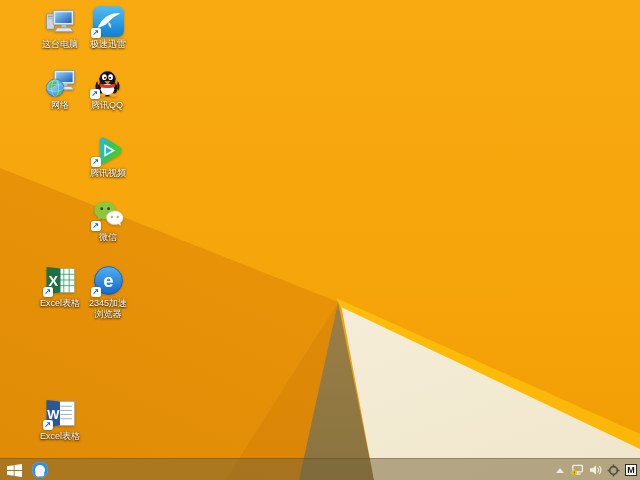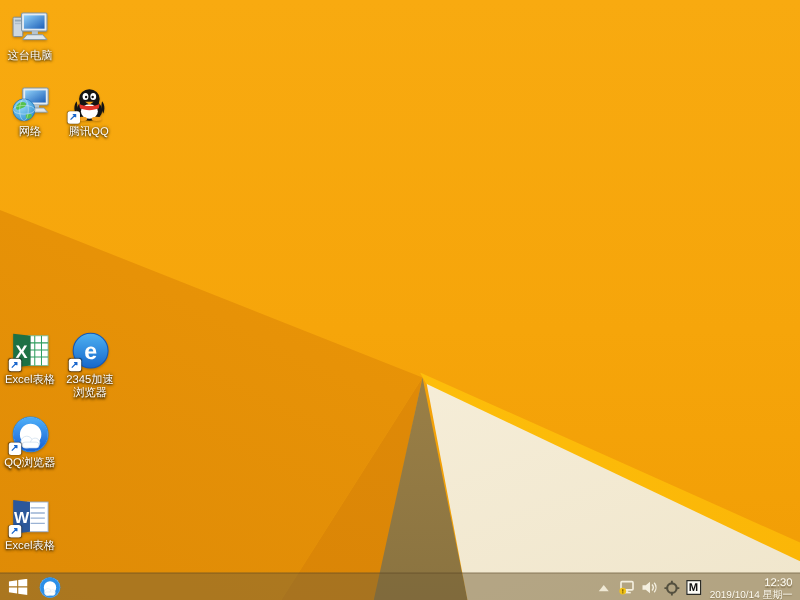--- a/index.html
+++ b/index.html
@@ -12,21 +12,21 @@
     clip-path:polygon(0px 168px,338px 302px,225px 480px,0px 480px);z-index:1;}
   .wp-fold-band{background:linear-gradient(190deg,#e99309 0%,#d98406 100%);
     clip-path:polygon(338px 302px,300px 480px,225px 480px);z-index:2;}
   .wp-shadow{background:linear-gradient(180deg,#b39457 0%,#a28549 45%,#8a7340 100%);
     clip-path:polygon(338px 302px,374px 480px,299px 480px);z-index:3;}
   .wp-cream{background:linear-gradient(160deg,#faf3e2 0%,#f6eed9 55%,#f0e6cc 100%);
     clip-path:polygon(341px 305px,640px 447px,640px 480px,374px 480px);z-index:4;}
   .wp-stripe{background:linear-gradient(100deg,#ffc60e 0%,#fbb607 100%);
     clip-path:polygon(336px 298px,640px 434px,640px 449px,341px 307px);z-index:5;}
   
-  .dicon{position:absolute;width:46px;display:flex;flex-direction:column;align-items:center;z-index:10;cursor:default;}
+  .dicon{position:absolute;width:46px;display:flex;flex-direction:column;align-items:center;z-index:10;cursor:default;padding-left:36px;}
   .ibox{width:31px;height:31px;position:relative;filter:drop-shadow(0 1px 1px rgba(90,50,0,.35));}
   .ibox svg{display:block;width:100%;height:100%;}
   .lbl{margin-top:2px;font-size:9px;line-height:11px;color:#fff;text-align:center;
     text-shadow:0 1px 2px rgba(0,0,0,.9),0 0 3px rgba(0,0,0,.55);word-break:break-all;}
   .sc{position:absolute;left:-2px;bottom:-1px;width:10px;height:10px;background:#fff;border-radius:2px;
     box-shadow:0 0 1px rgba(0,0,0,.6);display:flex;align-items:center;justify-content:center;}
   .sc::after{content:"\2197";font-size:8px;line-height:8px;font-weight:bold;color:#1a66cc;}
   
   .taskbar{position:absolute;left:0;bottom:0;width:640px;height:22px;z-index:20;
     background:rgba(118,98,55,.50);border-top:1px solid rgba(70,52,20,.28);box-sizing:border-box;}
@@ -68,20 +68,37 @@
         <rect x="3" y="12.6" width="5" height="1.2" fill="#aebdc9"></rect>
         <rect x="8.5" y="4.5" width="21" height="15" rx="1.2" fill="#e4ebf1" stroke="#8298a8" stroke-width="0.9"></rect>
         <rect x="10.5" y="6.5" width="17" height="11" fill="url(#scr1)"></rect>
         <rect x="17" y="19.5" width="5" height="3" fill="#b6c4cf"></rect>
         <path d="M13 22.5 h13 l3.5 4 H9.5 Z" fill="#dfe6ec" stroke="#8298a8" stroke-width="0.8"></path>
       </svg>
     </div>
     <div class="lbl">这台电脑</div>
   </div>
 
+  <div class="dicon" style="left:49px;top:6px">
+    <div class="ibox">
+      <svg viewBox="0 0 30 30">
+        <defs>
+            <linearGradient id="xl" x1="0" y1="0" x2="0" y2="1">
+          <stop offset="0" stop-color="#52bdf2"></stop>
+              <stop offset="1" stop-color="#0e7fd4"></stop>
+            </linearGradient>
+          </defs>
+        <rect width="30" height="30" rx="6.5" fill="url(#xl)"></rect>
+        <path d="M4.5 21 C9 11 18 5.5 26.5 7.5 C21 9.5 18.5 12 15 15.5 C11.5 19 7.5 20.8 4.5 21 Z" fill="#fff"></path>
+        <path d="M15 15.5 C17 16.5 18 18.5 17.5 21.5 C15.2 19.8 14.4 17.6 15 15.5 Z" fill="#dff1fd"></path>
+      </svg>
+      <span class="sc"></span>
+    </div>
+    <div class="lbl">极速迅雷</div>
+  </div>
 
   <div class="dicon" style="left:1px;top:67px">
     <div class="ibox">
       <svg viewBox="0 0 32 32">
         <defs>
           <linearGradient id="scr2" x1="0" y1="0" x2="1" y2="1">
             <stop offset="0" stop-color="#8fd0f8"></stop>
               <stop offset="1" stop-color="#1d5fb8"></stop>
             </linearGradient>
           <radialGradient id="glb" cx="0.35" cy="0.3" r="0.9">
@@ -119,22 +136,54 @@
         <path d="M7.5 16.5 C11 19 21 19 24.5 16.5 L23.8 20.3 C19.5 22.3 12.5 22.3 8.2 20.3 Z" fill="#e2352b"></path>
         <ellipse cx="10" cy="29" rx="4.2" ry="1.8" fill="#f5a31d"></ellipse>
         <ellipse cx="22" cy="29" rx="4.2" ry="1.8" fill="#f5a31d"></ellipse>
       </svg>
       <span class="sc"></span>
     </div>
     <div class="lbl">腾讯QQ</div>
   </div>
 
 
-
-
+  <div class="dicon" style="left:49px;top:135px">
+    <div class="ibox">
+      <svg viewBox="0 0 30 30">
+        <defs>
+            <linearGradient id="tvg" x1="0" y1="0" x2="1" y2="0.35">
+          <stop offset="0" stop-color="#29b6f0"></stop>
+              <stop offset="0.55" stop-color="#35c55a"></stop>
+          <stop offset="1" stop-color="#49cb31"></stop>
+            </linearGradient>
+          </defs>
+        <path d="M6.5 6 C6.5 3.2 9.3 1.6 11.7 3 L25.8 11.2 C28.2 12.6 28.2 17.4 25.8 18.8 L11.7 27 C9.3 28.4 6.5 26.8 6.5 24 Z" fill="url(#tvg)"></path>
+        <path d="M11 9 L21.5 15 L11 21 Z" fill="#fff"></path>
+        <path d="M12.6 11.7 L18.3 15 L12.6 18.3 Z" fill="#14b9e4"></path>
+      </svg>
+      <span class="sc"></span>
+    </div>
+    <div class="lbl">腾讯视频</div>
+  </div>
+
+
+  <div class="dicon" style="left:49px;top:199px">
+    <div class="ibox">
+      <svg viewBox="0 0 32 32">
+        <path d="M12.5 2.5 C6 2.5 1.5 6.8 1.5 11.8 C1.5 14.7 3 17.2 5.4 18.8 L4.5 21.8 L8 20 C9.4 20.5 10.9 20.8 12.5 20.8 C19 20.8 23.5 16.8 23.5 11.8 C23.5 6.8 19 2.5 12.5 2.5 Z" fill="#8dc63f"></path>
+        <circle cx="9" cy="10" r="1.5" fill="#3c4a1e"></circle>
+          <circle cx="16" cy="10" r="1.5" fill="#3c4a1e"></circle>
+        <path d="M22.5 12.5 C27.5 12.5 31 15.7 31 19.4 C31 21.6 29.8 23.5 28 24.8 L28.7 27.2 L26 25.8 C24.9 26.2 23.7 26.4 22.5 26.4 C17.5 26.4 14 23.2 14 19.4 C14 15.7 17.5 12.5 22.5 12.5 Z" fill="#fff" stroke="#d7dcd2" stroke-width="0.6"></path>
+        <circle cx="19.5" cy="18.5" r="1.2" fill="#8dc63f"></circle>
+          <circle cx="25.5" cy="18.5" r="1.2" fill="#8dc63f"></circle>
+      </svg>
+      <span class="sc"></span>
+    </div>
+    <div class="lbl">微信</div>
+  </div>
 
   <div class="dicon" style="left:1px;top:265px">
     <div class="ibox">
       <svg viewBox="0 0 30 30">
         <rect x="13" y="3.5" width="15.5" height="23" fill="#fff" stroke="#7fbf9a" stroke-width="0.7"></rect>
         <path d="M13 9 h15.5 M13 14.5 h15.5 M13 20 h15.5 M18.2 3.5 v23 M23.4 3.5 v23" stroke="#2f9e5f" stroke-width="0.8"></path>
         <path d="M1.5 2 L15 3.5 V26.5 L1.5 28 Z" fill="#1e7145"></path>
         <text x="8" y="20.5" text-anchor="middle" font-size="14" font-weight="bold" fill="#fff" font-family="Liberation Sans, sans-serif">X</text>
       </svg>
       <span class="sc"></span>
@@ -152,41 +201,20 @@
             </linearGradient>
           </defs>
         <circle cx="15" cy="15" r="13.5" fill="url(#b45)" stroke="#1258b8" stroke-width="0.8"></circle>
         <text x="15" y="21.5" text-anchor="middle" font-size="18" font-weight="bold" fill="#fff" font-family="Liberation Sans, sans-serif">e</text>
       </svg>
       <span class="sc"></span>
     </div>
     <div class="lbl">2345加速浏览器</div>
   </div>
 
-  <div class="dicon" style="left:1px;top:332px">
-    <div class="ibox">
-      <svg viewBox="0 0 30 30">
-        <defs>
-            <linearGradient id="qbg" x1="0" y1="0" x2="0" y2="1">
-          <stop offset="0" stop-color="#49a8f5"></stop>
-              <stop offset="1" stop-color="#1b66d6"></stop>
-            </linearGradient>
-          </defs>
-        <circle cx="15" cy="15" r="13.5" fill="#fff" stroke="#2a86d8" stroke-width="0.8"></circle>
-        <circle cx="15" cy="15" r="10.8" fill="none" stroke="url(#qbg)" stroke-width="5"></circle>
-        <g fill="#fff" stroke="#c9d9ea" stroke-width="0.5">
-          <circle cx="12" cy="21" r="4.6"></circle>
-            <circle cx="18.5" cy="21.5" r="3.6"></circle>
-          <rect x="8.5" y="21" width="13" height="4.5" rx="2.2"></rect>
-        </g>
-      </svg>
-      <span class="sc"></span>
-    </div>
-    <div class="lbl">QQ浏览器</div>
-  </div>
 
   <div class="dicon" style="left:1px;top:398px">
     <div class="ibox">
       <svg viewBox="0 0 30 30">
         <rect x="12.5" y="3.5" width="16" height="23" fill="#fff" stroke="#9ab2d4" stroke-width="0.7"></rect>
         <path d="M15 8 h11 M15 12 h11 M15 16 h11 M15 20 h11" stroke="#9ab2d4" stroke-width="1"></path>
         <path d="M1.5 2 L14.5 3.5 V26.5 L1.5 28 Z" fill="#2b579a"></path>
         <text x="8" y="20" text-anchor="middle" font-size="12.5" font-weight="bold" fill="#fff" font-family="Liberation Sans, sans-serif">W</text>
       </svg>
       <span class="sc"></span>
@@ -236,20 +264,16 @@
           <path d="M8.6 3.6 a3.6 3.6 0 0 1 0 4.8 M10.4 2.2 a6 6 0 0 1 0 7.6" stroke="#f4efdf" stroke-width="1.1" fill="none"></path>
         </svg>
       </div>
       <div class="tray-ic">
         <svg viewBox="0 0 12 12">
           <circle cx="6" cy="6" r="3.5" fill="none" stroke="#54503f" stroke-width="1.6"></circle>
           <path d="M6 0.5 V2.4 M6 9.6 V11.5 M0.5 6 H2.4 M9.6 6 H11.5" stroke="#54503f" stroke-width="1.4"></path>
         </svg>
       </div>
       <div class="imebox">M</div>
-      <div class="clock">
-        <div class="t">12:30</div>
-        <div>2019/10/14 星期一</div>
-      </div>
     </div>
   </div>
 
 </div>
 
 </body></html>

